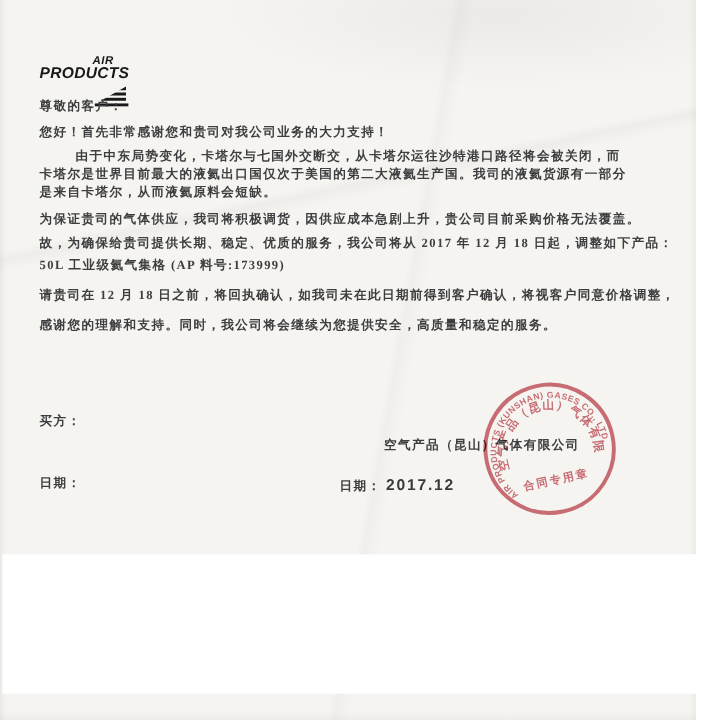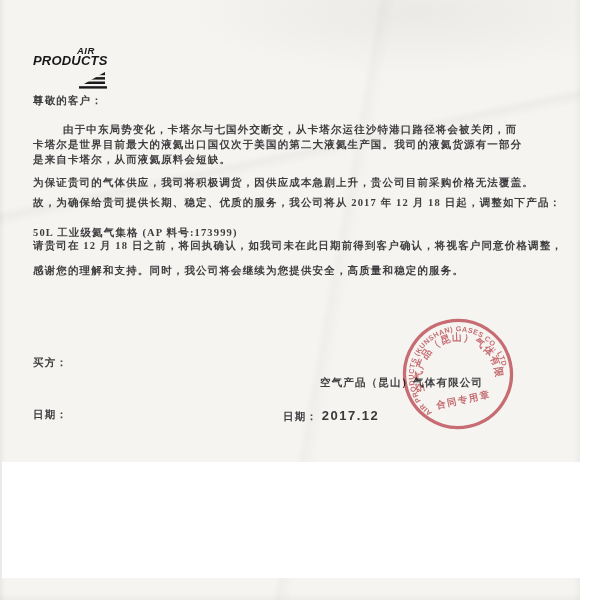--- a/index.html
+++ b/index.html
@@ -18,21 +18,21 @@
       linear-gradient(168deg, transparent 29%, rgba(0,0,0,0.03) 30%, transparent 31.5%),
       linear-gradient(90deg, rgba(0,0,0,0.05) 0px, transparent 5px),
       linear-gradient(270deg, rgba(0,0,0,0.035) 0px, transparent 6px),
       linear-gradient(0deg, rgba(0,0,0,0.03) 0px, transparent 8px);
   }
   .line{
     position:absolute;white-space:nowrap;
     font-size:10.5px;letter-spacing:1.15px;color:#3e3e40;font-weight:600;
     z-index:2;
   }
-  .bold{font-weight:700;margin-top:12px;}
+  .bold{font-weight:700;}
   .logo{position:absolute;left:33px;top:47px;z-index:2;color:#18181a;}
   .logo-air{
     font-family:"Liberation Sans","DejaVu Sans",sans-serif;
     font-size:9.5px;font-weight:700;font-style:italic;letter-spacing:0.5px;
     margin-left:44px;line-height:8px;
   }
   .logo-products{
     font-family:"Liberation Sans","DejaVu Sans",sans-serif;
     font-size:13px;font-weight:700;font-style:italic;letter-spacing:0.2px;
     line-height:12px;display:inline-block;
@@ -64,20 +64,21 @@
       <svg class="logo-mark" width="30" height="19" viewBox="0 0 30 19">
         <polygon points="6,13 27,13 27,1" fill="#1a1a1c"></polygon>
         <rect x="4" y="4.2" width="26" height="1.9" fill="#f5f4f0"></rect>
         <rect x="2" y="8.6" width="28" height="1.9" fill="#f5f4f0"></rect>
         <rect x="1" y="15.2" width="28" height="2.4" fill="#1a1a1c"></rect>
       </svg>
     </div>
   </div>
 
   <div class="line bold" style="left:33px;top:82px">尊敬的客户：</div>
+  <div class="line" style="left:33px;top:103px">您好！首先非常感谢您和贵司对我公司业务的大力支持！</div>
 
   <div class="line" style="left:63px;top:123px">由于中东局势变化，卡塔尔与七国外交断交，从卡塔尔运往沙特港口路径将会被关闭，而</div>
   <div class="line" style="left:33px;top:138px">卡塔尔是世界目前最大的液氦出口国仅次于美国的第二大液氦生产国。我司的液氦货源有一部分</div>
   <div class="line" style="left:33px;top:153px">是来自卡塔尔，从而液氦原料会短缺。</div>
 
   <div class="line" style="left:33px;top:176px">为保证贵司的气体供应，我司将积极调货，因供应成本急剧上升，贵公司目前采购价格无法覆盖。</div>
   <div class="line" style="left:33px;top:196px">故，为确保给贵司提供长期、稳定、优质的服务，我公司将从 2017 年 12 月 18 日起，调整如下产品：</div>
   <div class="line bold" style="left:33px;top:214px">50L 工业级氦气集格 (AP 料号:173999)</div>
 
   <div class="line" style="left:33px;top:239px">请贵司在 12 月 18 日之前，将回执确认，如我司未在此日期前得到客户确认，将视客户同意价格调整，</div>

